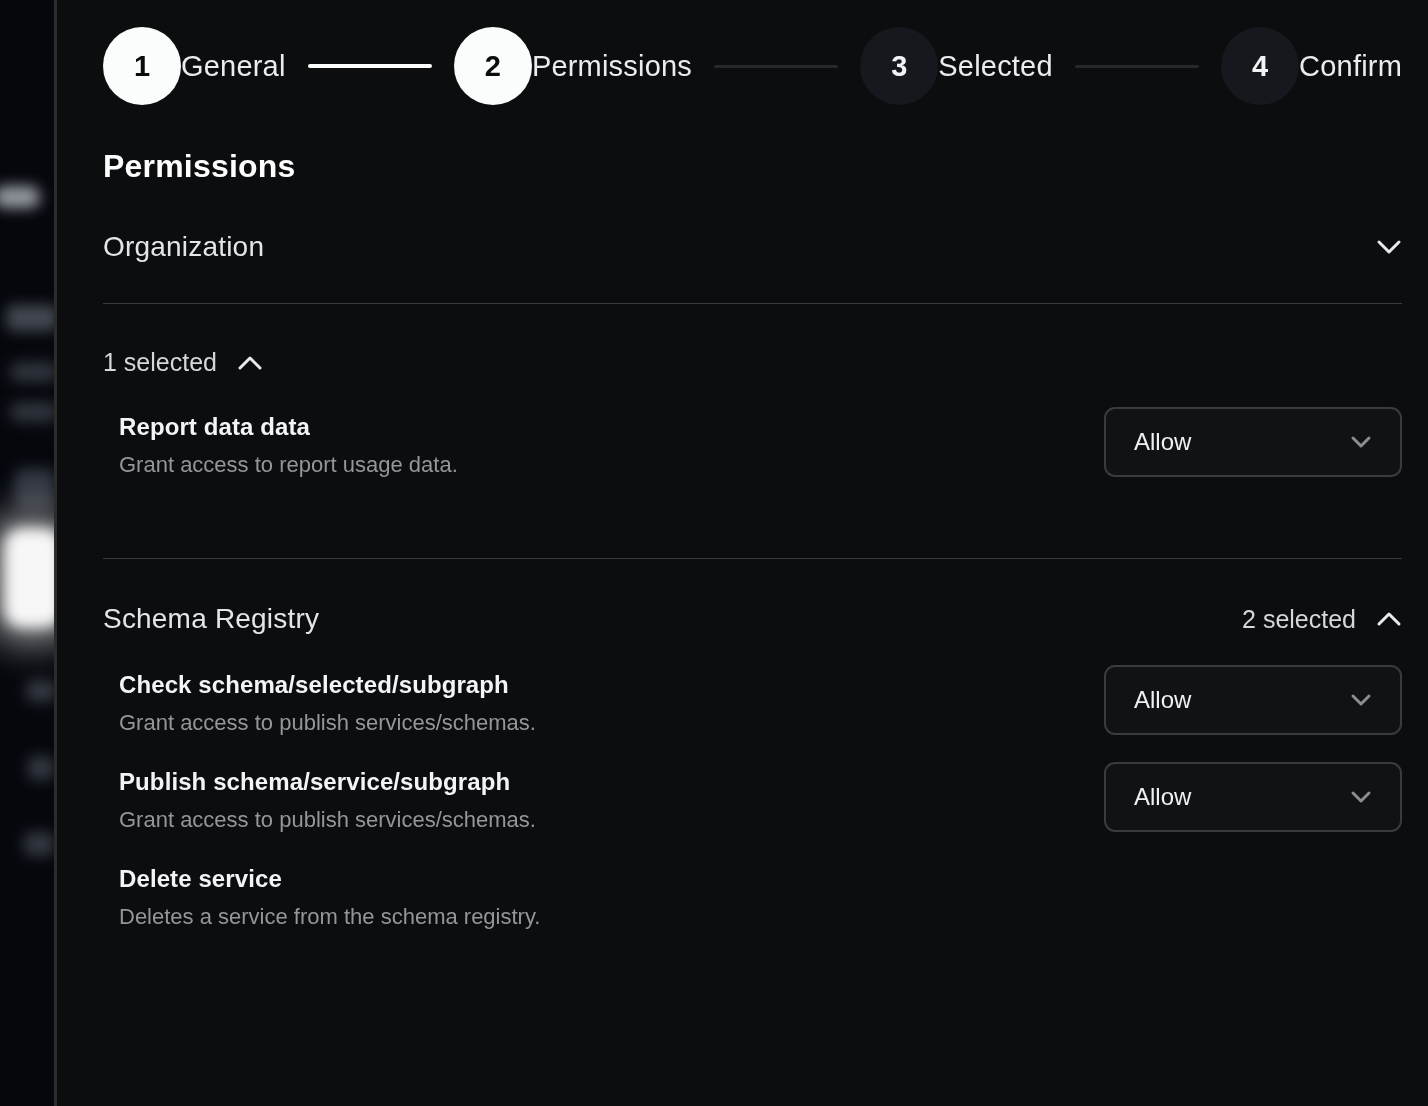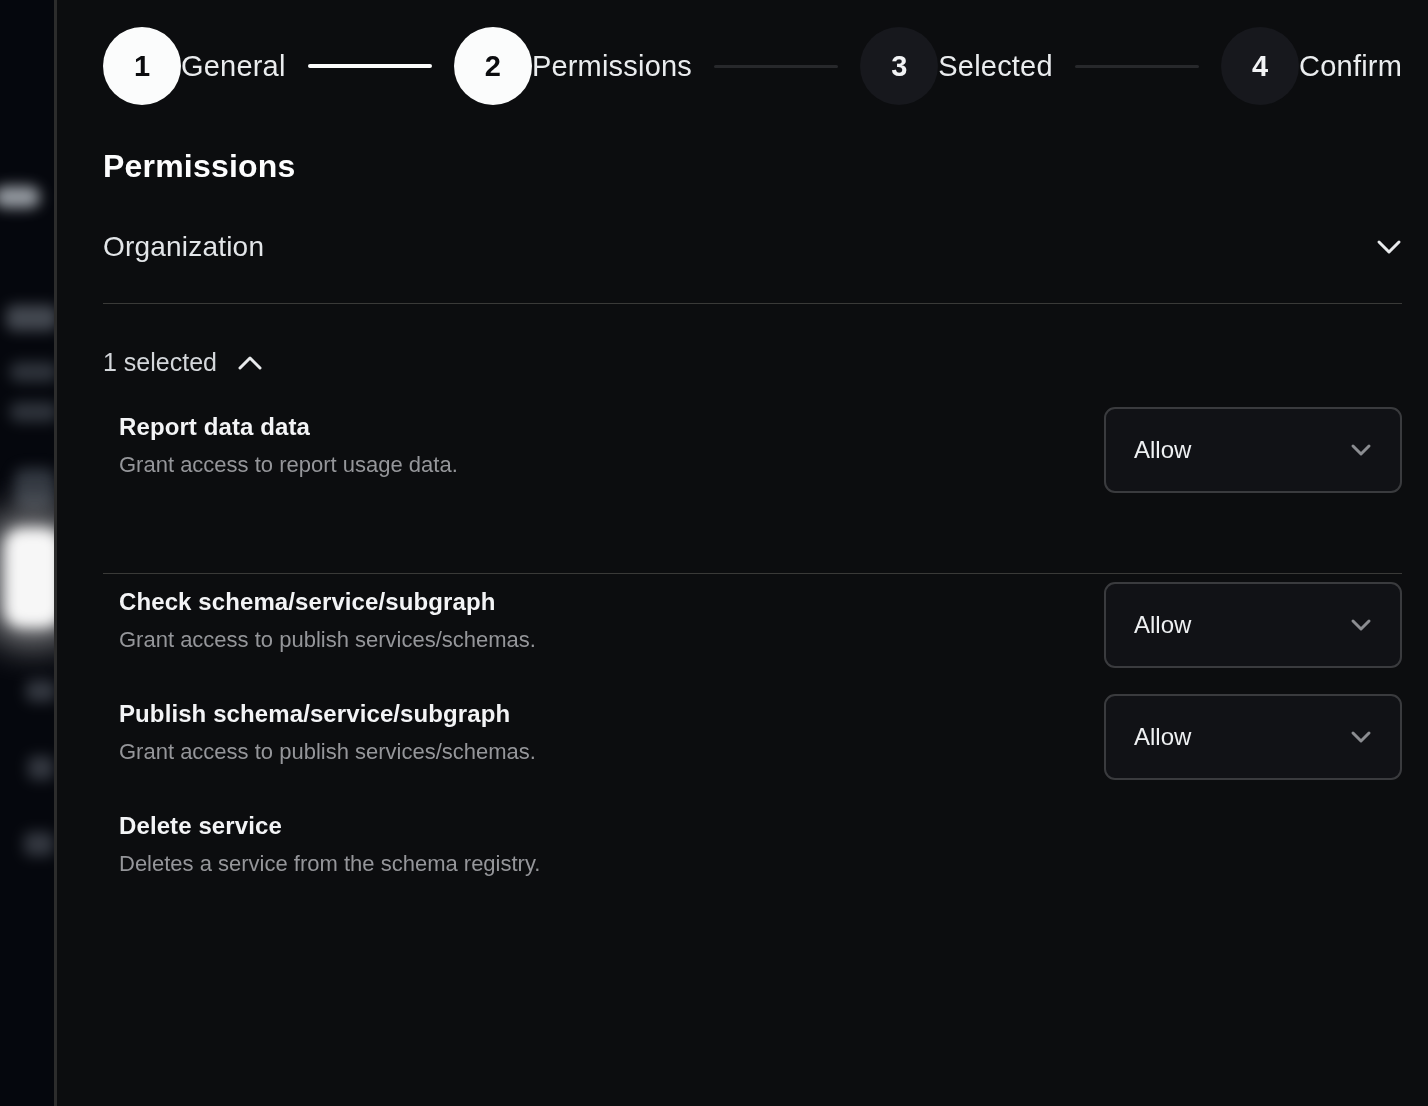--- a/index.html
+++ b/index.html
@@ -76,21 +76,21 @@
   .rows { padding:8px 0 0 16px; }
   .rows.pad-bottom { padding-bottom:54px; }
   .perm-row {
     display:flex; align-items:flex-start; justify-content:space-between;
     margin-bottom:26px;
   }
   .perm-text { padding-top:6px; }
   .perm-title { font-size:24px; font-weight:700; color:#f3f4f6; letter-spacing:.1px; }
   .perm-desc  { margin-top:11px; font-size:22px; font-weight:400; color:#95969a; }
   .perm-select {
-    width:298px; height:86px; flex:0 0 298px;
+    width:298px; height:70px; flex:0 0 298px;
     background:#111216;
     border:2px solid #3a3b3e;
     border-radius:11px;
     display:flex; align-items:center; justify-content:space-between;
     padding:0 28px;
     cursor:pointer;
   }
   .perm-select-value { font-size:24px; font-weight:400; color:#eef0f2; }
   .perm-select .sel-chev polyline { fill:none; stroke:#8b8d91; stroke-width:3; stroke-linecap:round; stroke-linejoin:round; }
 </style>
@@ -167,24 +167,33 @@
           <span class="perm-select-value">Allow</span>
           <svg class="sel-chev" width="22" height="14" viewBox="0 0 22 14">
               <polyline points="3,3 11,11 19,3"></polyline>
             </svg>
         </div>
       </div>
     </div>
   </section>
 
   <section class="section no-border">
+    <div class="section-header expanded">
+      <span class="section-label">Schema Registry</span>
+      <span class="header-right">
+        <span class="selected-count">2 selected</span>
+        <svg class="chev chev-up" width="26" height="16" viewBox="0 0 26 16">
+            <polyline points="3,13 13,3 23,13"></polyline>
+          </svg>
+      </span>
+    </div>
     <div class="rows">
       <div class="perm-row">
         <div class="perm-text">
-          <div class="perm-title">Check schema/service/subgraph</div>
+          <div class="perm-title">Check schema/selected/subgraph</div>
           <div class="perm-desc">Grant access to publish services/schemas.</div>
         </div>
         <div class="perm-select">
           <span class="perm-select-value">Allow</span>
           <svg class="sel-chev" width="22" height="14" viewBox="0 0 22 14">
               <polyline points="3,3 11,11 19,3"></polyline>
             </svg>
         </div>
       </div>
       <div class="perm-row">

